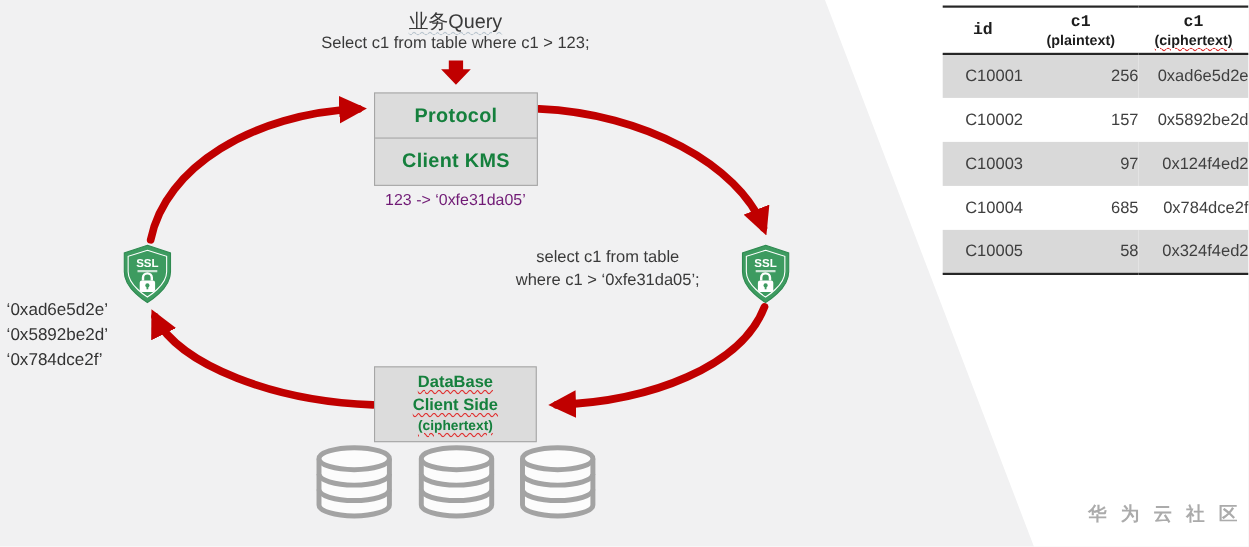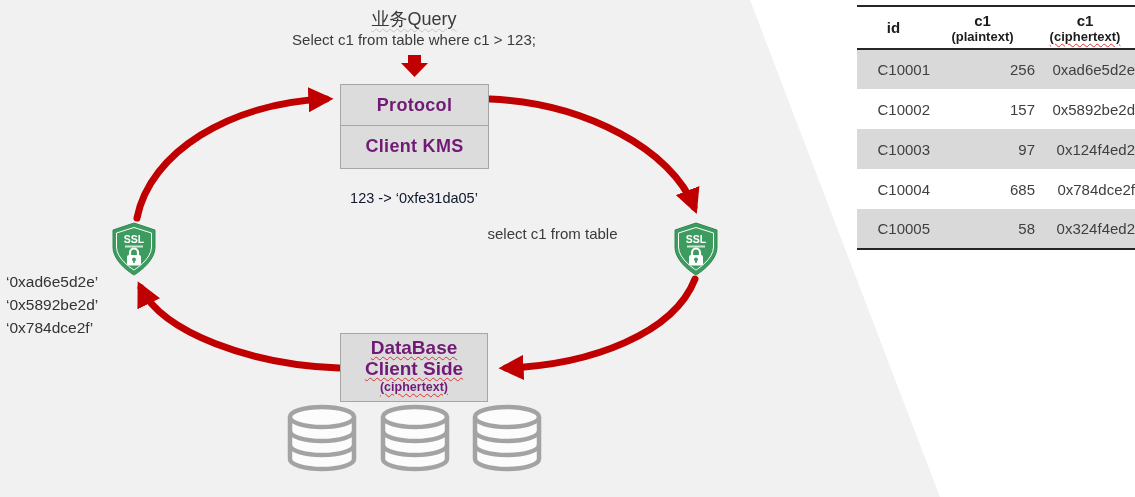--- a/index.html
+++ b/index.html
@@ -17,52 +17,52 @@
   .abs { position:absolute; }
   .center { text-align:center; }
 
   .query-title {
     left:304px; top:7px; width:220px; font-size:18px; color:#3a3a3a;
     text-decoration: underline wavy #bcc7d0 1px; text-underline-offset:3px;
   }
   .query-sql { left:254px; top:31px; width:320px; font-size:15px; color:#3a3a3a; }
 
   .gray-box {
-    background:#dcdcdc; border:1.5px solid #a6a6a6; color:#701a75;
+    background:#dcdcdc; border:1.5px solid #a6a6a6; color:#15803d;
   }
   .client-box { left:340px; top:84px; width:149px; height:85px; }
   .client-box .cell {
     height:41px; line-height:41px; text-align:center;
     font-weight:bold; font-size:18px; letter-spacing:.3px;
   }
   .client-box .cell.top { border-bottom:1.5px solid #a6a6a6; }
 
-  .mapping { left:314px; top:190px; width:200px; font-size:14.5px; color:#0f172a; }
+  .mapping { left:314px; top:174px; width:200px; font-size:14.5px; color:#701a75; }
 
   .left-list { left:6px; top:270px; width:130px; font-size:15.5px; line-height:23px; color:#333; }
 
   .right-sql { left:450px; top:223px; width:205px; font-size:15px; line-height:21px; color:#3a3a3a; }
 
   .db-box { left:340px; top:333px; width:148px; height:69px; padding-top:3px; text-align:center; }
-  .db-box .l1, .db-box .l2 { font-weight:bold; font-size:19px; line-height:21px; }
+  .db-box .l1, .db-box .l2 { font-weight:bold; font-size:15px; line-height:21px; }
   .db-box .l3 { font-weight:bold; font-size:12.5px; line-height:16px; }
   .sq { text-decoration: underline wavy #e03131 1px; text-underline-offset:2px; }
 
   svg.overlay { position:absolute; inset:0; pointer-events:none; }
 
   
   .ctable { left:857px; top:5px; width:278px; border-collapse:collapse; background:#fff;
             font-size:15px; color:#3f3f3f; table-layout:fixed; }
   .ctable col.c-id { width:73px; } .ctable col.c-pt { width:105px; } .ctable col.c-ct { width:100px; }
   .ctable thead td {
     border-top:2.5px solid #262626; border-bottom:2.5px solid #262626;
     height:43px; text-align:center; vertical-align:middle;
     font-weight:bold; color:#1d1d1d; background:#fff;
   }
-  .ctable thead .t { font-size:15px; line-height:17px; display:block; }
+  .ctable thead .t { font-size:15px; line-height:17px; display:block;font-family:Liberation Mono, monospace; }
   .ctable thead .s { font-size:13px; line-height:15px; display:block; }
   .ctable tbody td { height:40px; text-align:right; vertical-align:middle; }
   .ctable tbody tr.alt td { background:#d9d9d9; }
   .ctable tbody tr:last-child td { border-bottom:2.5px solid #262626; }
 
   .watermark {
     right:6px; top:456px; font-size:17px; color:#ababab;
     letter-spacing:4px; font-weight:bold;
   }
 </style>
@@ -151,20 +151,21 @@
   <div class="abs mapping center">123 -&gt; ‘0xfe31da05’</div>
 
   <div class="abs left-list">
     <div>‘0xad6e5d2e’</div>
     <div>‘0x5892be2d’</div>
     <div>‘0x784dce2f’</div>
   </div>
 
   <div class="abs right-sql center">
     <div>select c1 from table</div>
+    <div>where c1 &gt; ‘0xfe31da05’;</div>
   </div>
 
   <div class="abs gray-box db-box">
     <div class="l1"><span class="sq">DataBase</span></div>
     <div class="l2"><span class="sq">Client Side</span></div>
     <div class="l3"><span class="sq">(ciphertext)</span></div>
   </div>
 
   <table class="abs ctable">
     <colgroup>
@@ -209,14 +210,15 @@
         <td>0x784dce2f</td>
       </tr>
       <tr class="alt">
         <td>C10005</td>
         <td>58</td>
         <td>0x324f4ed2</td>
       </tr>
     </tbody>
   </table>
 
+  <div class="abs watermark">华 为 云 社 区</div>
 
 </div>
 
 </body></html>

